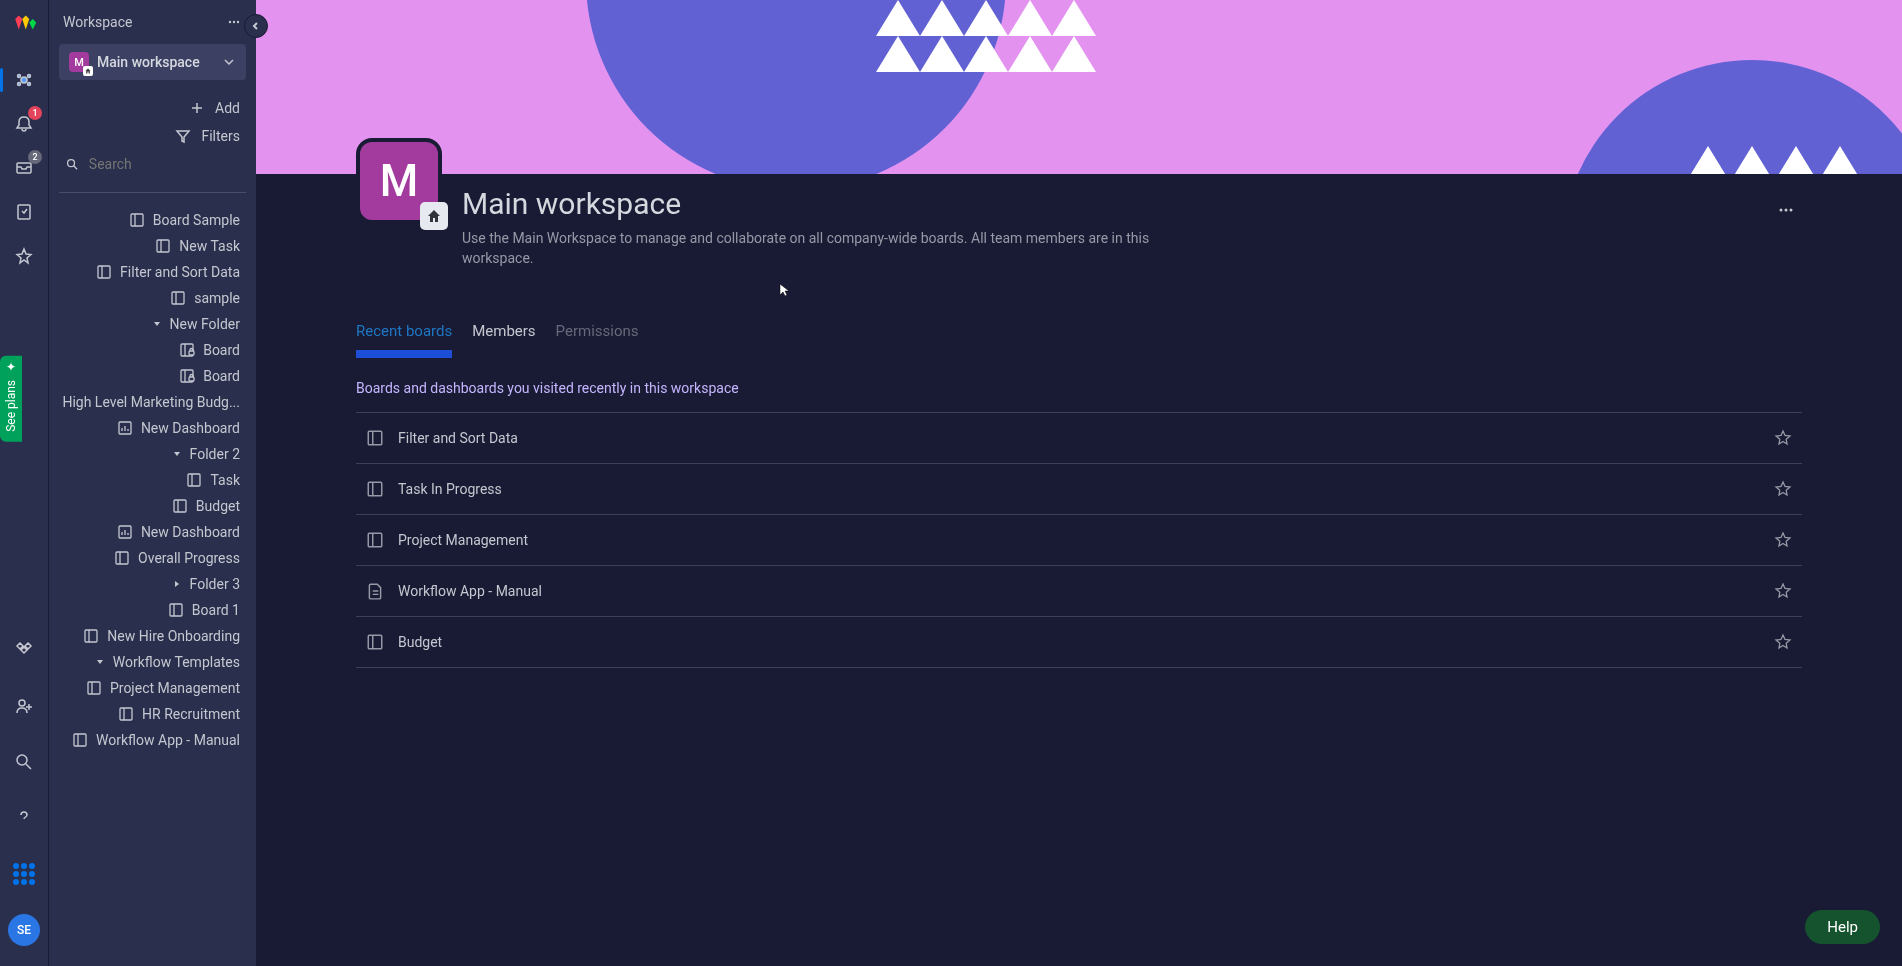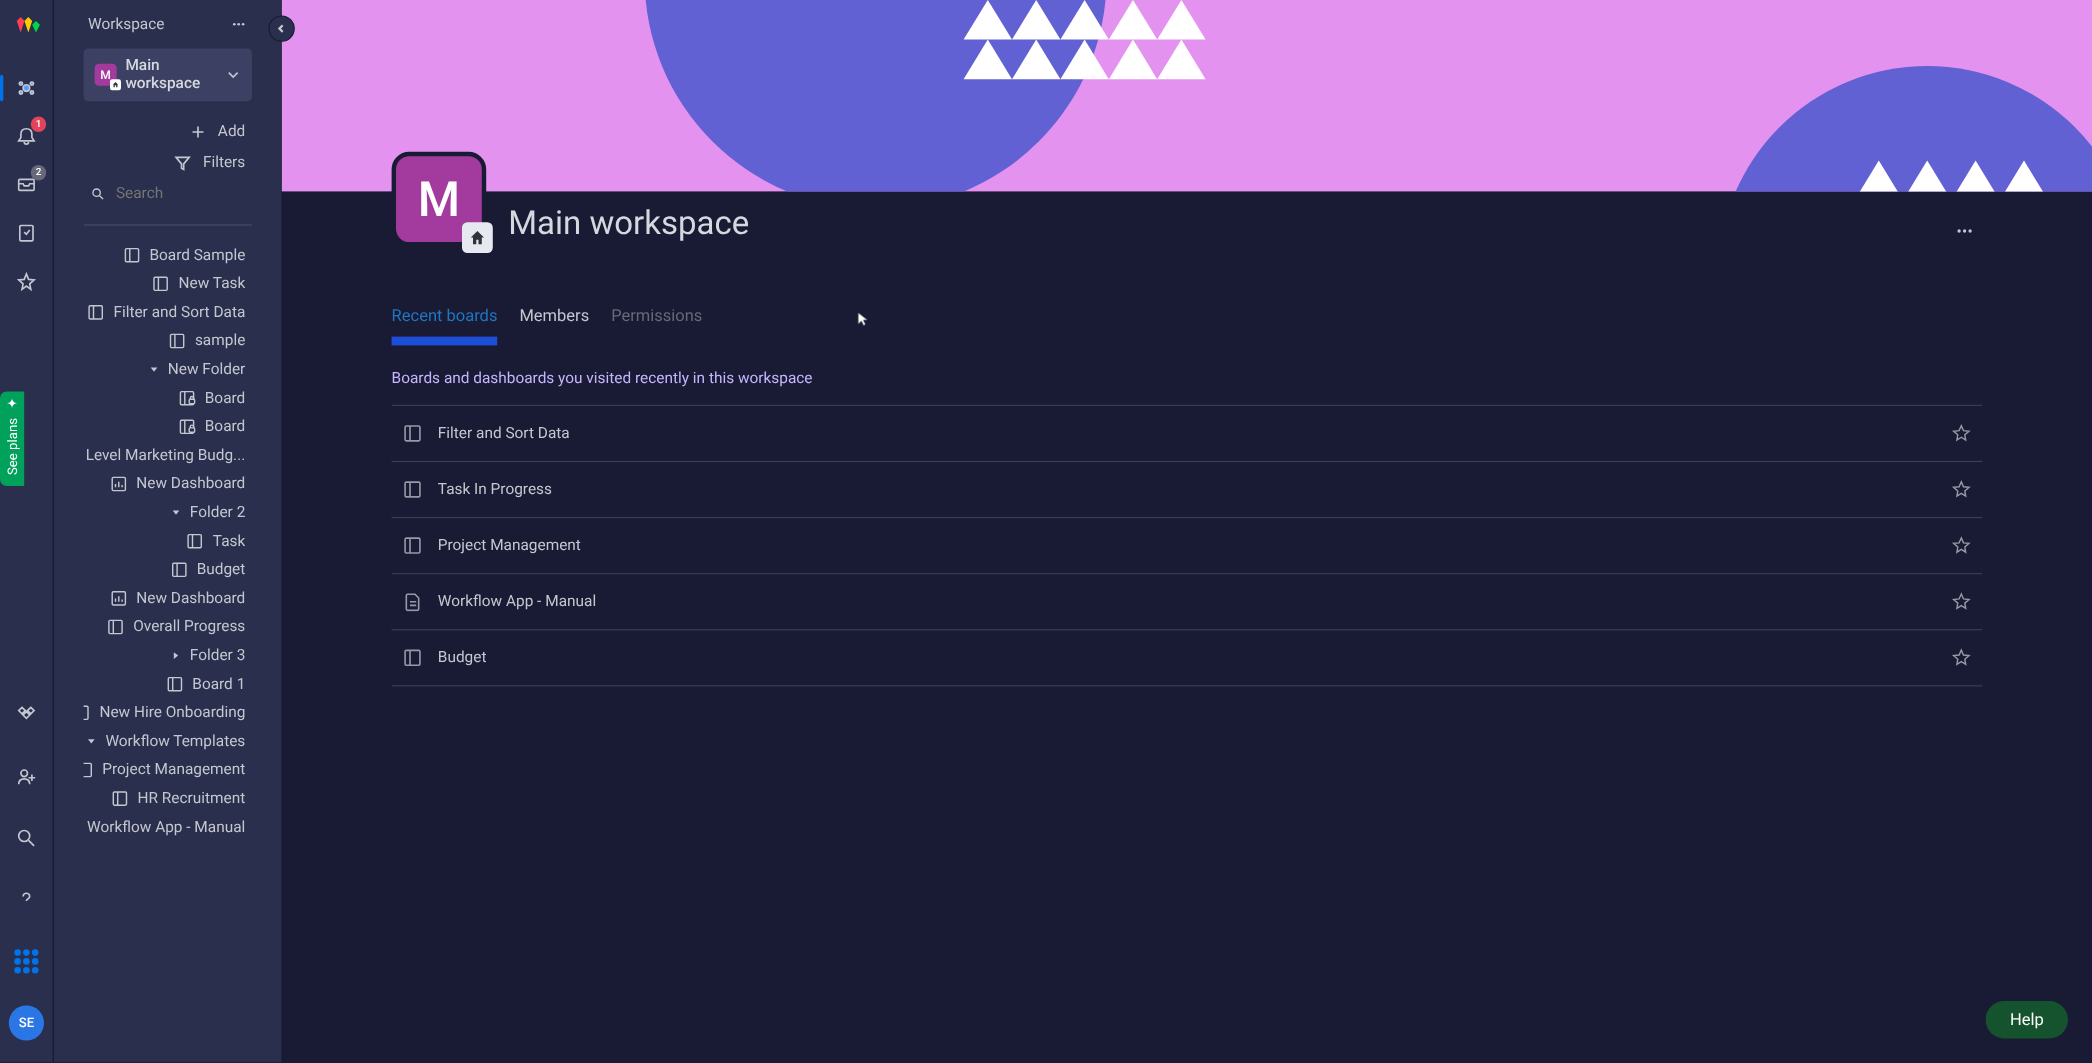--- a/index.html
+++ b/index.html
@@ -21,21 +21,21 @@
     .apps-grid span { background: #0073ea; border-radius: 50%; width: 6px; height: 6px; }
     .avatar { width: 32px; height: 32px; border-radius: 50%; background: #2b76e5; color: #fff; display: flex; align-items: center; justify-content: center; font-size: 12px; font-weight: 500; }
     
     
     .see-plans { position: absolute; left: 0; top: 356px; background: #00a25b; color: #fff; font-size: 12px; padding: 10px 4px 24px 4px; writing-mode: vertical-rl; transform: rotate(180deg); border-radius: 0 6px 6px 0; cursor: pointer; display: flex; align-items: center; }
     .see-plans::after { content: '✦'; position: absolute; bottom: 4px; left: 50%; transform: translateX(-50%) rotate(180deg); }
     .collapse-handle { position: absolute; top: 14px; left: 244px; width: 24px; height: 24px; background: #292f4c; border-radius: 50%; display: flex; align-items: center; justify-content: center; cursor: pointer; z-index: 10; border: 1px solid #191b34; }
     .collapse-handle svg { width: 10px; height: 10px; color: #c5c7d0; }
     
     
-    .sidebar { width: 208px; background: #292f4c; padding: 14px 27px; display: flex; flex-direction: column; overflow: hidden; border-left: 1px solid #191b34; position: relative; }
+    .sidebar { width: 208px; background: #292f4c; padding: 14px 10px; display: flex; flex-direction: column; overflow: hidden; border-left: 1px solid #191b34; position: relative; }
     .sidebar-header { display: flex; justify-content: space-between; align-items: center; font-size: 14px; color: #c5c7d0; padding: 0 4px; margin-bottom: 14px; }
     .workspace-select { display: flex; align-items: center; gap: 8px; background: #3c4163; border-radius: 4px; padding: 8px 10px; cursor: pointer; }
     .ws-badge { width: 20px; height: 20px; background: #a33b9e; border-radius: 4px; color: #fff; font-size: 11px; display: flex; align-items: center; justify-content: center; font-weight: 500; position: relative; }
     .ws-badge .home-mini { position: absolute; bottom: -4px; right: -4px; width: 10px; height: 10px; background: #fff; border-radius: 2px; display: flex; align-items: center; justify-content: center; }
     .ws-badge .home-mini svg { width: 6px; height: 6px; color: #323338; }
     .workspace-select .ws-name { flex: 1; font-size: 14px; color: #d5d8df; font-weight: 500; }
     .workspace-select .chev { width: 14px; height: 14px; }
     
     .sidebar-actions { margin-top: 14px; display: flex; flex-direction: column; align-items: flex-end; }
     .sidebar-action { display: flex; align-items: center; gap: 10px; padding: 6px 6px; font-size: 14px; cursor: pointer; color: #c5c7d0; border-radius: 4px; }
@@ -413,20 +413,21 @@
       <div class="hero-badge">
           <span>M</span>
           <span class="home-overlay">
             <svg viewBox="0 0 16 16" fill="currentColor">
               <path d="M8 2L2 8h2v6h3V10h2v4h3V8h2z"></path>
             </svg>
           </span>
         </div>
       <div class="hero-text">
         <h1>Main workspace</h1>
+        <p>Use the Main Workspace to manage and collaborate on all company-wide boards. All team members are in this workspace.</p>
       </div>
       <div class="more"><svg viewBox="0 0 20 20" fill="currentColor">
             <circle cx="5" cy="10" r="1.5"></circle>
             <circle cx="10" cy="10" r="1.5"></circle>
             <circle cx="15" cy="10" r="1.5"></circle>
           </svg></div>
     </div>
     <div class="content">
       <div class="tabs">
         <div class="tab active">Recent boards</div>

